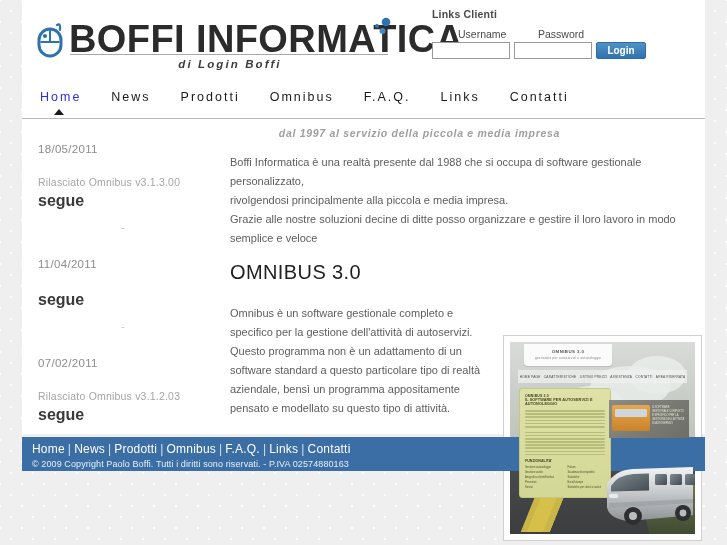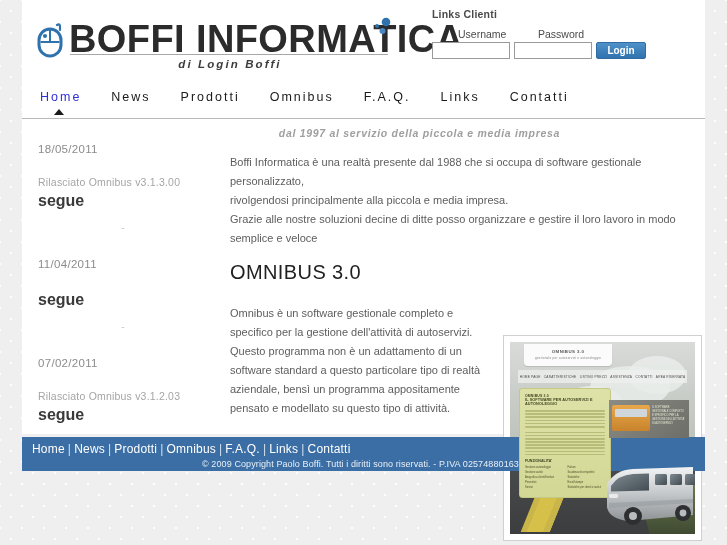--- a/index.html
+++ b/index.html
@@ -414,21 +414,20 @@
   #footer-links a {
     color: #ffffff;
     text-decoration: none;
     cursor: pointer;
   }
   #footer-links .sep { color: #cfe0ef; margin: 0 3px; }
   #footer-copy {
     font-size: 9px;
     color: #e8eff6;
     letter-spacing: 0.1px;
-    text-align: center;
   }
 </style>
 </head>
 <body>
 
 <div id="page">
 
   <div id="header">
 
     <div id="logo-block">

